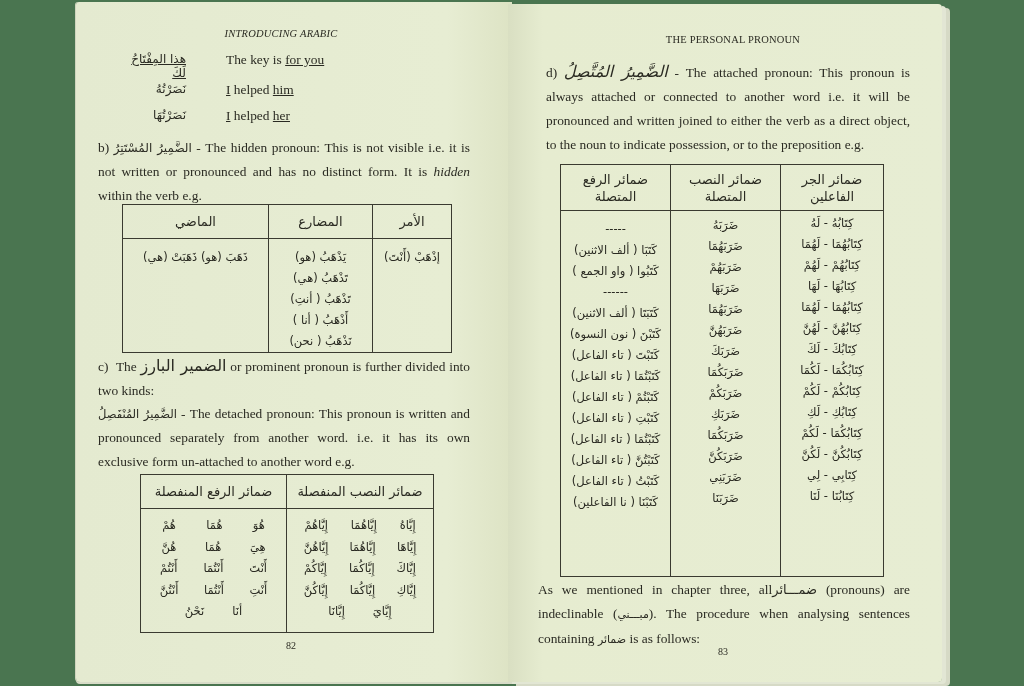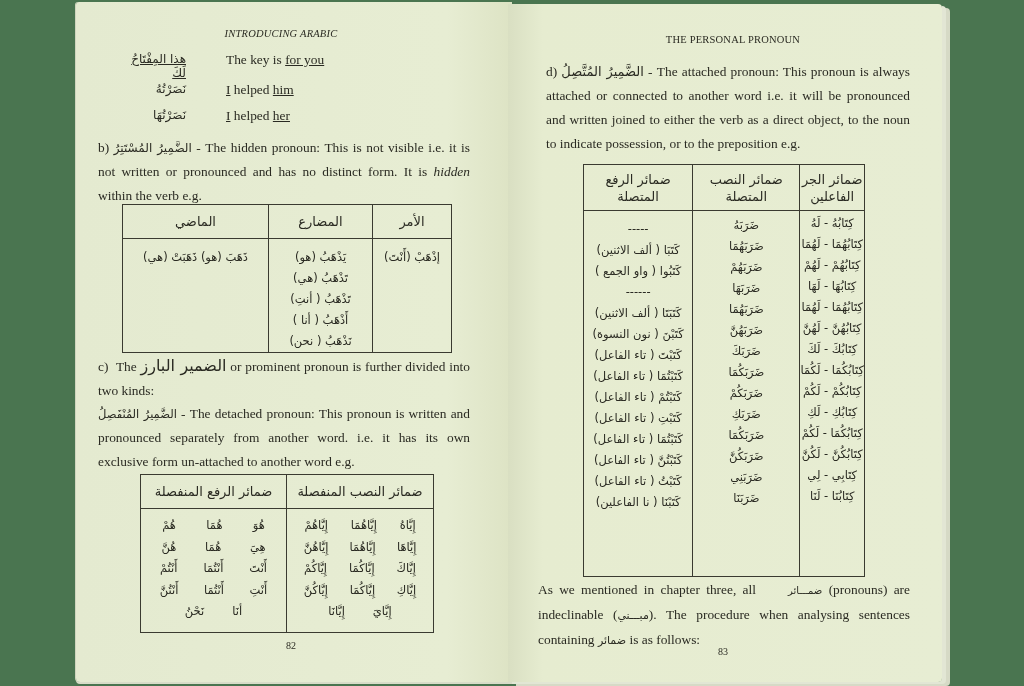--- a/index.html
+++ b/index.html
@@ -161,24 +161,24 @@
     </table>
 
   <div class="page-num" style="left:0;width:430px;top:638px;">82</div>
 </div>
 
 <div class="page page-right">
   <div class="running-head" style="left:20px;width:410px;top:30px;">THE PERSONAL PRONOUN</div>
 
   <div class="para" style="left:38px;top:56px;width:364px;">
     <span>d)</span>
-    <span class="ar" style="font-size:13px;">الضَّمِيرُ المُتَّصِلُ</span><span> - The attached pronoun: This pronoun is always attached or connected to another word i.e. it will be pronounced and written joined to either the verb as a direct object, to the noun to indicate possession, or to the preposition e.g.</span>
-  </div>
-
-  <table class="grid" style="left:75px;top:160px;width:282px;">
+    <span class="ar" style="font-size:16px;font-style:italic;">الضَّمِيرُ المُتَّصِلُ</span><span> - The attached pronoun: This pronoun is always attached or connected to another word i.e. it will be pronounced and written joined to either the verb as a direct object, to the noun to indicate possession, or to the preposition e.g.</span>
+  </div>
+
+  <table class="grid" style="left:52px;top:160px;width:324px;">
     <tbody>
         <tr>
       <th style="width:110px;height:46px;line-height:17px;">ضمائر الرفع المتصلة</th>
       <th style="width:110px;line-height:17px;">ضمائر النصب المتصلة</th>
       <th style="line-height:17px;">ضمائر الجر الفاعلين</th>
     </tr>
     <tr style="height:366px;">
       <td>
             <div class="cell-lines" style="padding-top:8px;">
         <div>-----</div>
@@ -218,17 +218,17 @@
       <td>
             <div class="cell-lines" style="padding-top:2px;white-space:pre;">
         <div>كِتَابُهُ  -  لَهُ</div><div>كِتَابُهُمَا  -  لَهُمَا</div><div>كِتَابُهُمْ  -  لَهُمْ</div><div>كِتَابُهَا  -  لَهَا</div><div>كِتَابُهُمَا  -  لَهُمَا</div><div>كِتَابُهُنَّ  -  لَهُنَّ</div><div>كِتَابُكَ  -  لَكَ</div><div>كِتَابُكُمَا  -  لَكُمَا</div><div>كِتَابُكُمْ  -  لَكُمْ</div><div>كِتَابُكِ  -  لَكِ</div><div>كِتَابُكُمَا  -  لَكُمْ</div><div>كِتَابُكُنَّ  -  لَكُنَّ</div><div>كِتَابِي  -  لِي</div><div>كِتَابُنَا  -  لَنَا</div>
       </div>
           </td>
     </tr>
   </tbody>
     </table>
 
   <div class="para" style="left:30px;top:574px;width:372px;">
-    <span>As we mentioned in chapter three, all</span><span class="ar" style="font-size:10px;padding-left:32px;">ضمـــائر</span><span> (pronouns) are indeclinable (</span><span class="ar" style="font-size:11px;">مبـــني</span><span>). The procedure when analysing sentences containing </span><span class="ar" style="font-size:11px;">ضمائر</span><span> is as follows:</span>
+    <span>As we mentioned in chapter three, all</span><span class="ar" style="font-size:13px;">ضمـــائر</span><span> (pronouns) are indeclinable (</span><span class="ar" style="font-size:11px;">مبـــني</span><span>). The procedure when analysing sentences containing </span><span class="ar" style="font-size:11px;">ضمائر</span><span> is as follows:</span>
   </div>
 
   <div class="page-num" style="left:0;width:430px;top:642px;">83</div>
 </div>
 
 </body></html>

